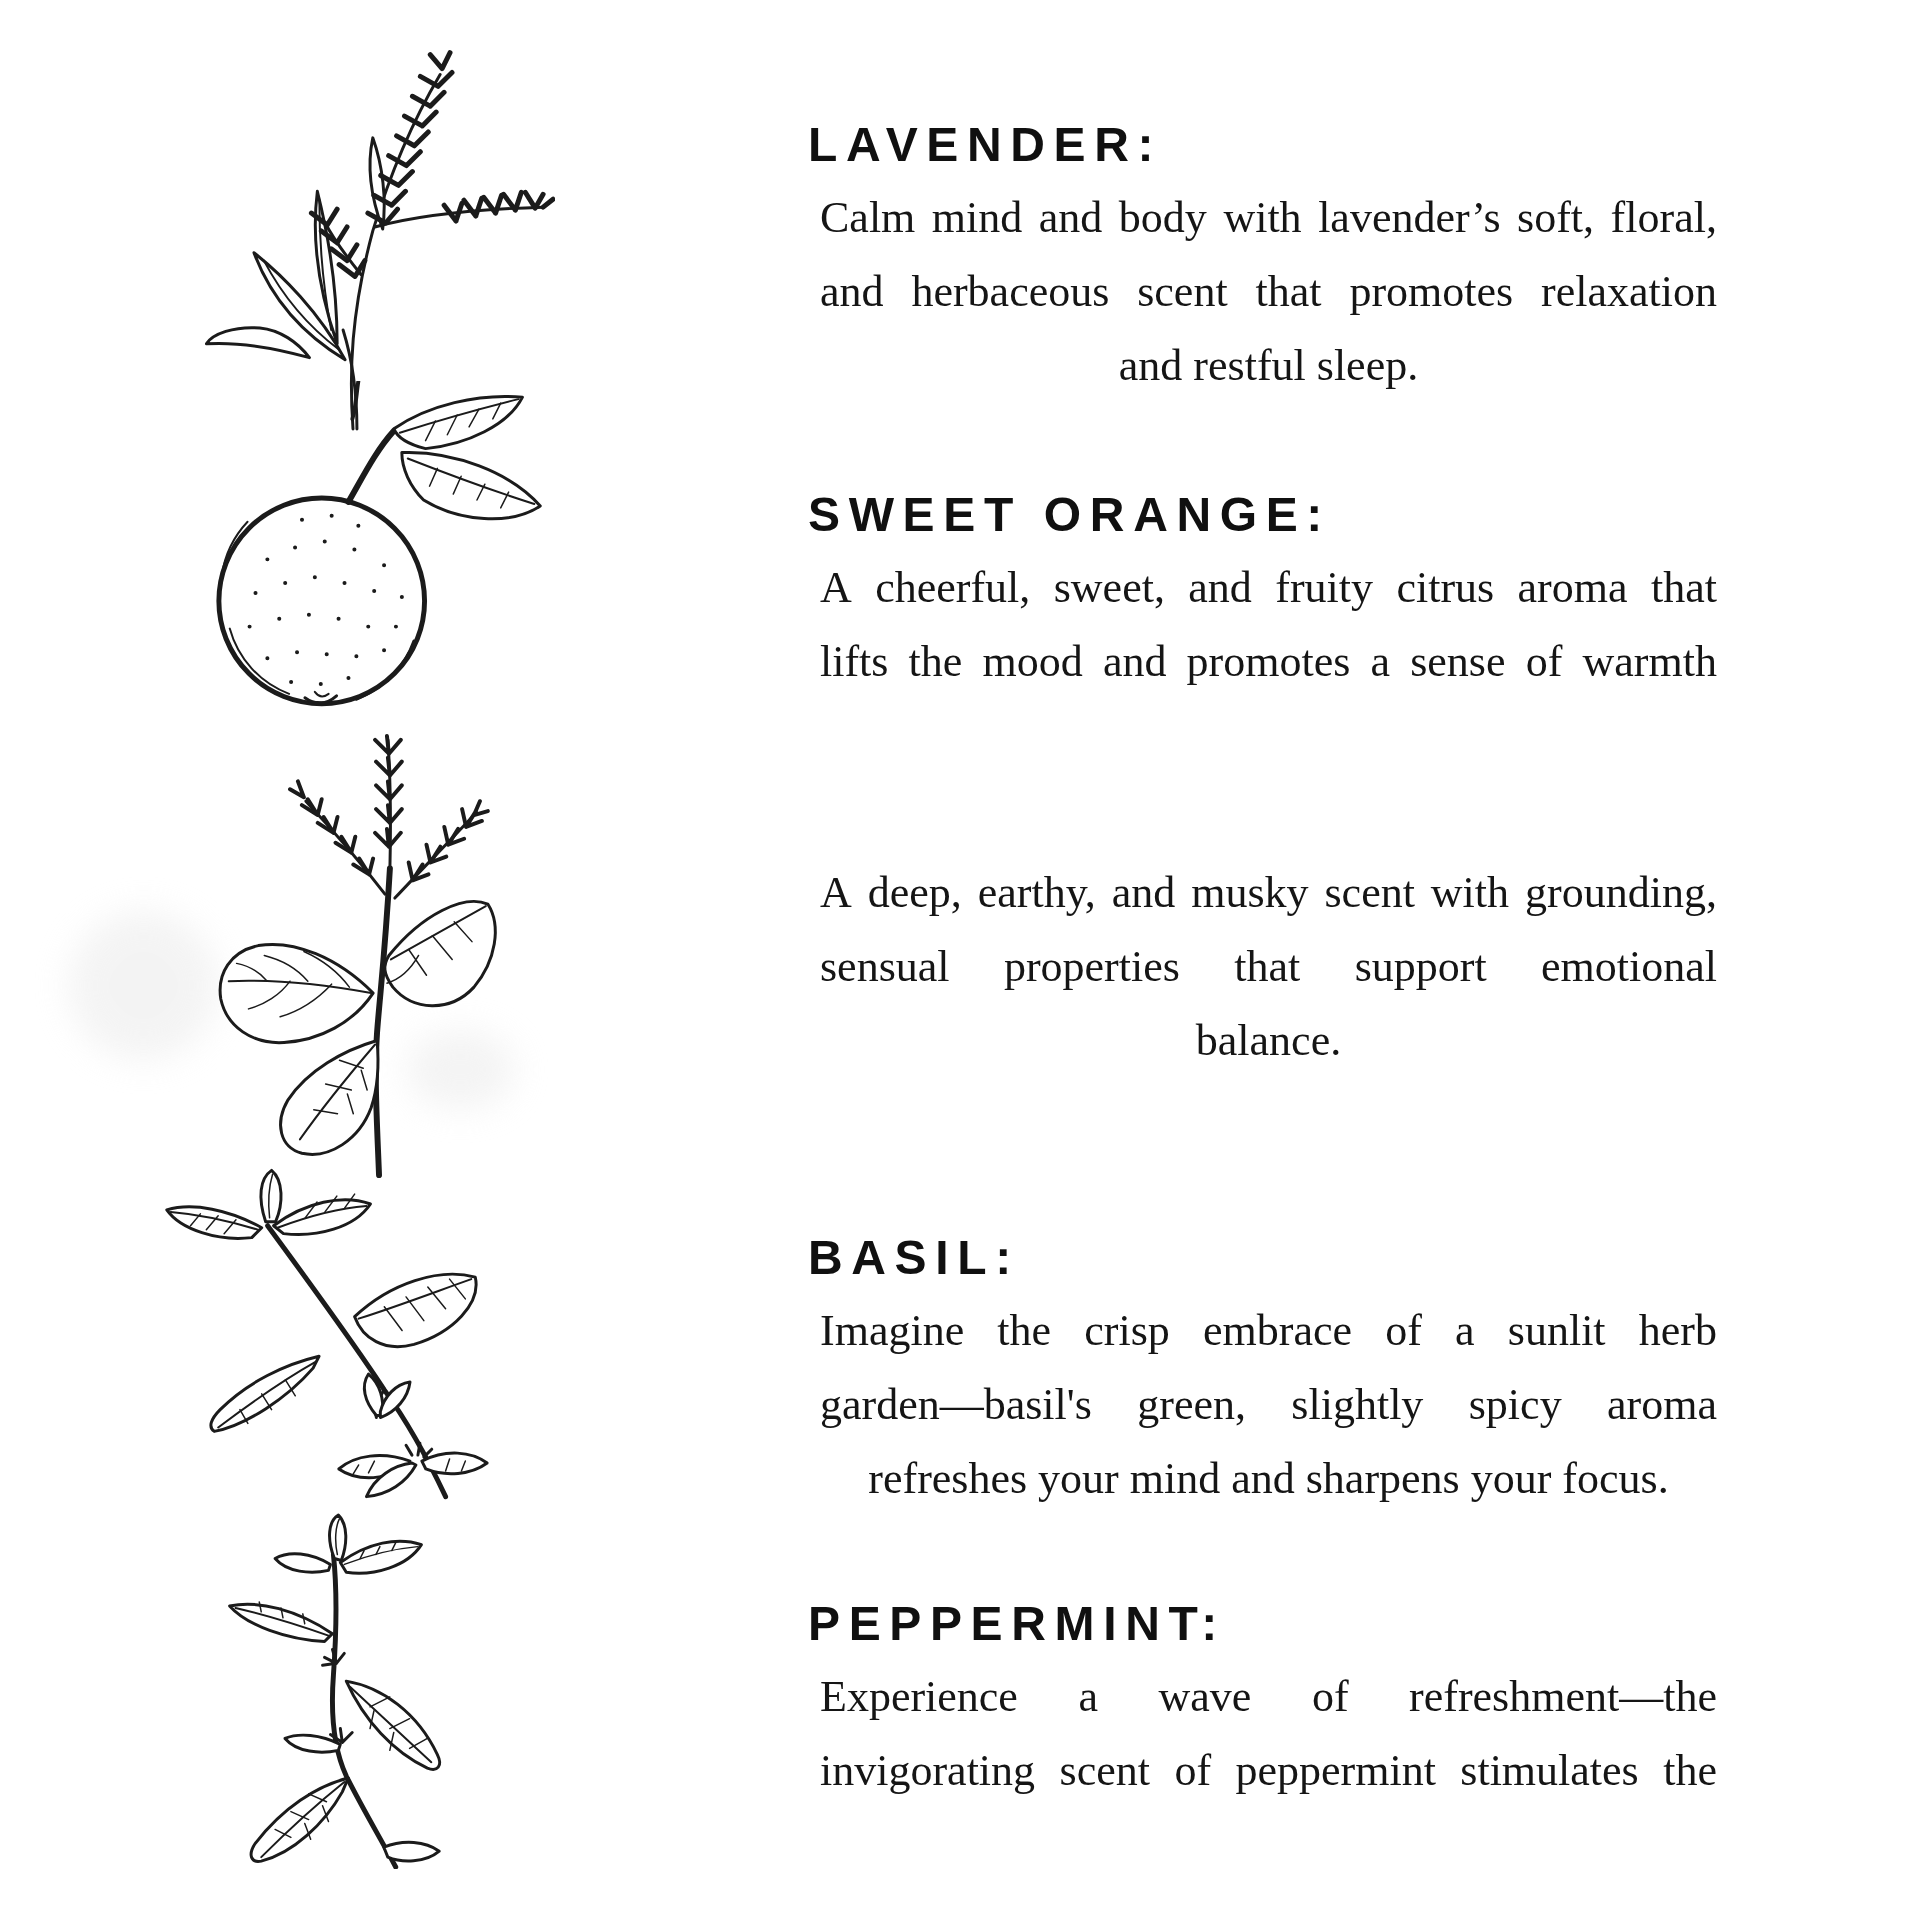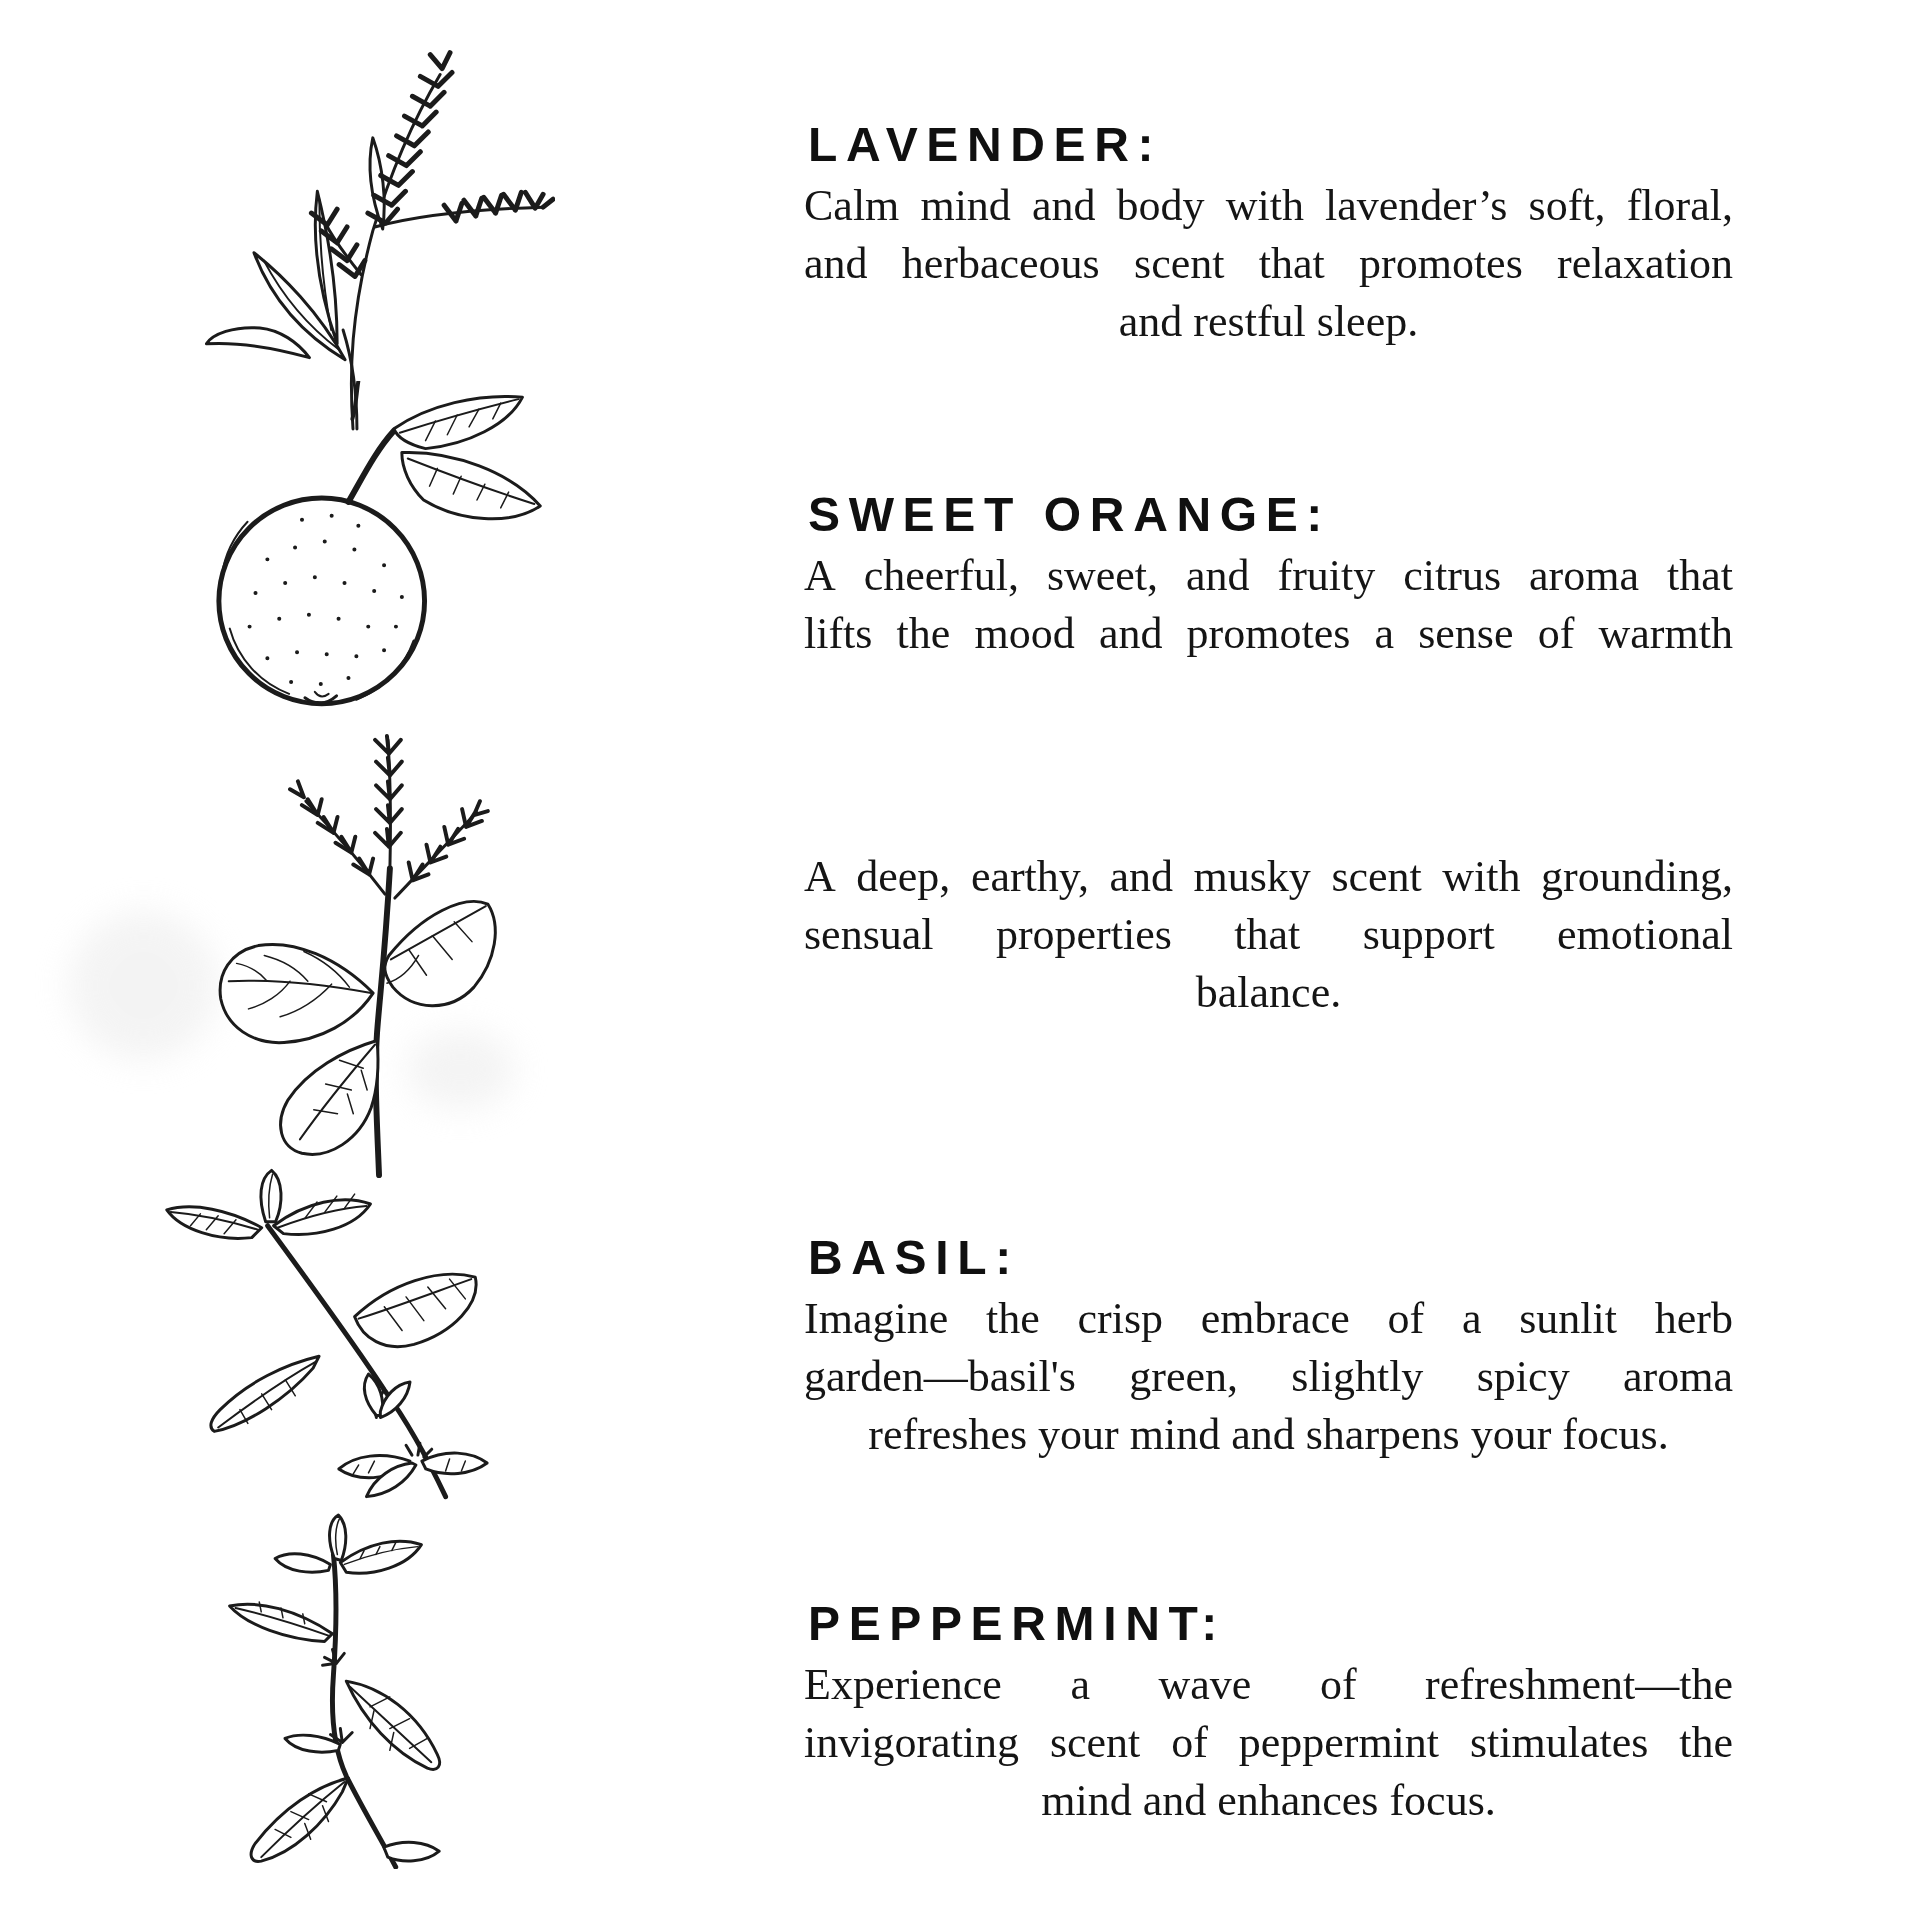--- a/index.html
+++ b/index.html
@@ -4,21 +4,21 @@
 <style>
   html,body{margin:0;padding:0;background:#fff;}
   .page{position:relative;width:1927px;height:1927px;background:#ffffff;overflow:hidden;
         font-family:"Liberation Serif","DejaVu Serif",serif;}
   .illus{position:absolute;margin:0;}
   .illus svg{display:block;width:100%;height:100%;}
   .smudge{position:absolute;background:#ebebeb;border-radius:50%;filter:blur(16px);opacity:.55;}
   .textblock{position:absolute;left:804px;width:929px;color:#141414;}
   .heading{font-family:"Liberation Sans","DejaVu Sans",sans-serif;font-weight:700;
            font-size:48px;line-height:57px;letter-spacing:.18em;margin:4px;color:#101010;}
-  .line{font-size:44px;line-height:58px;margin:0;color:#151515;}
+  .line{font-size:44px;line-height:58px;margin:16px;color:#151515;}
   .jl{display:flex;justify-content:space-between;}
   .last{text-align:center;}
 </style>
 </head>
 <body>
 
 <div class="page">
 
   <div class="smudge" style="left:69px;top:911px;width:149px;height:149px;"></div>
   <div class="smudge" style="left:406px;top:1030px;width:109px;height:79px;"></div>
@@ -272,17 +272,16 @@
         <span>refreshment—the</span>
       </p>
     <p class="line jl">
         <span>invigorating</span>
         <span>scent</span>
         <span>of</span>
         <span>peppermint</span>
         <span>stimulates</span>
         <span>the</span>
       </p>
-    <p class="line last">mind and enhances focus.</p>
   </section>
 
 </div>
 
 
 </body></html>

